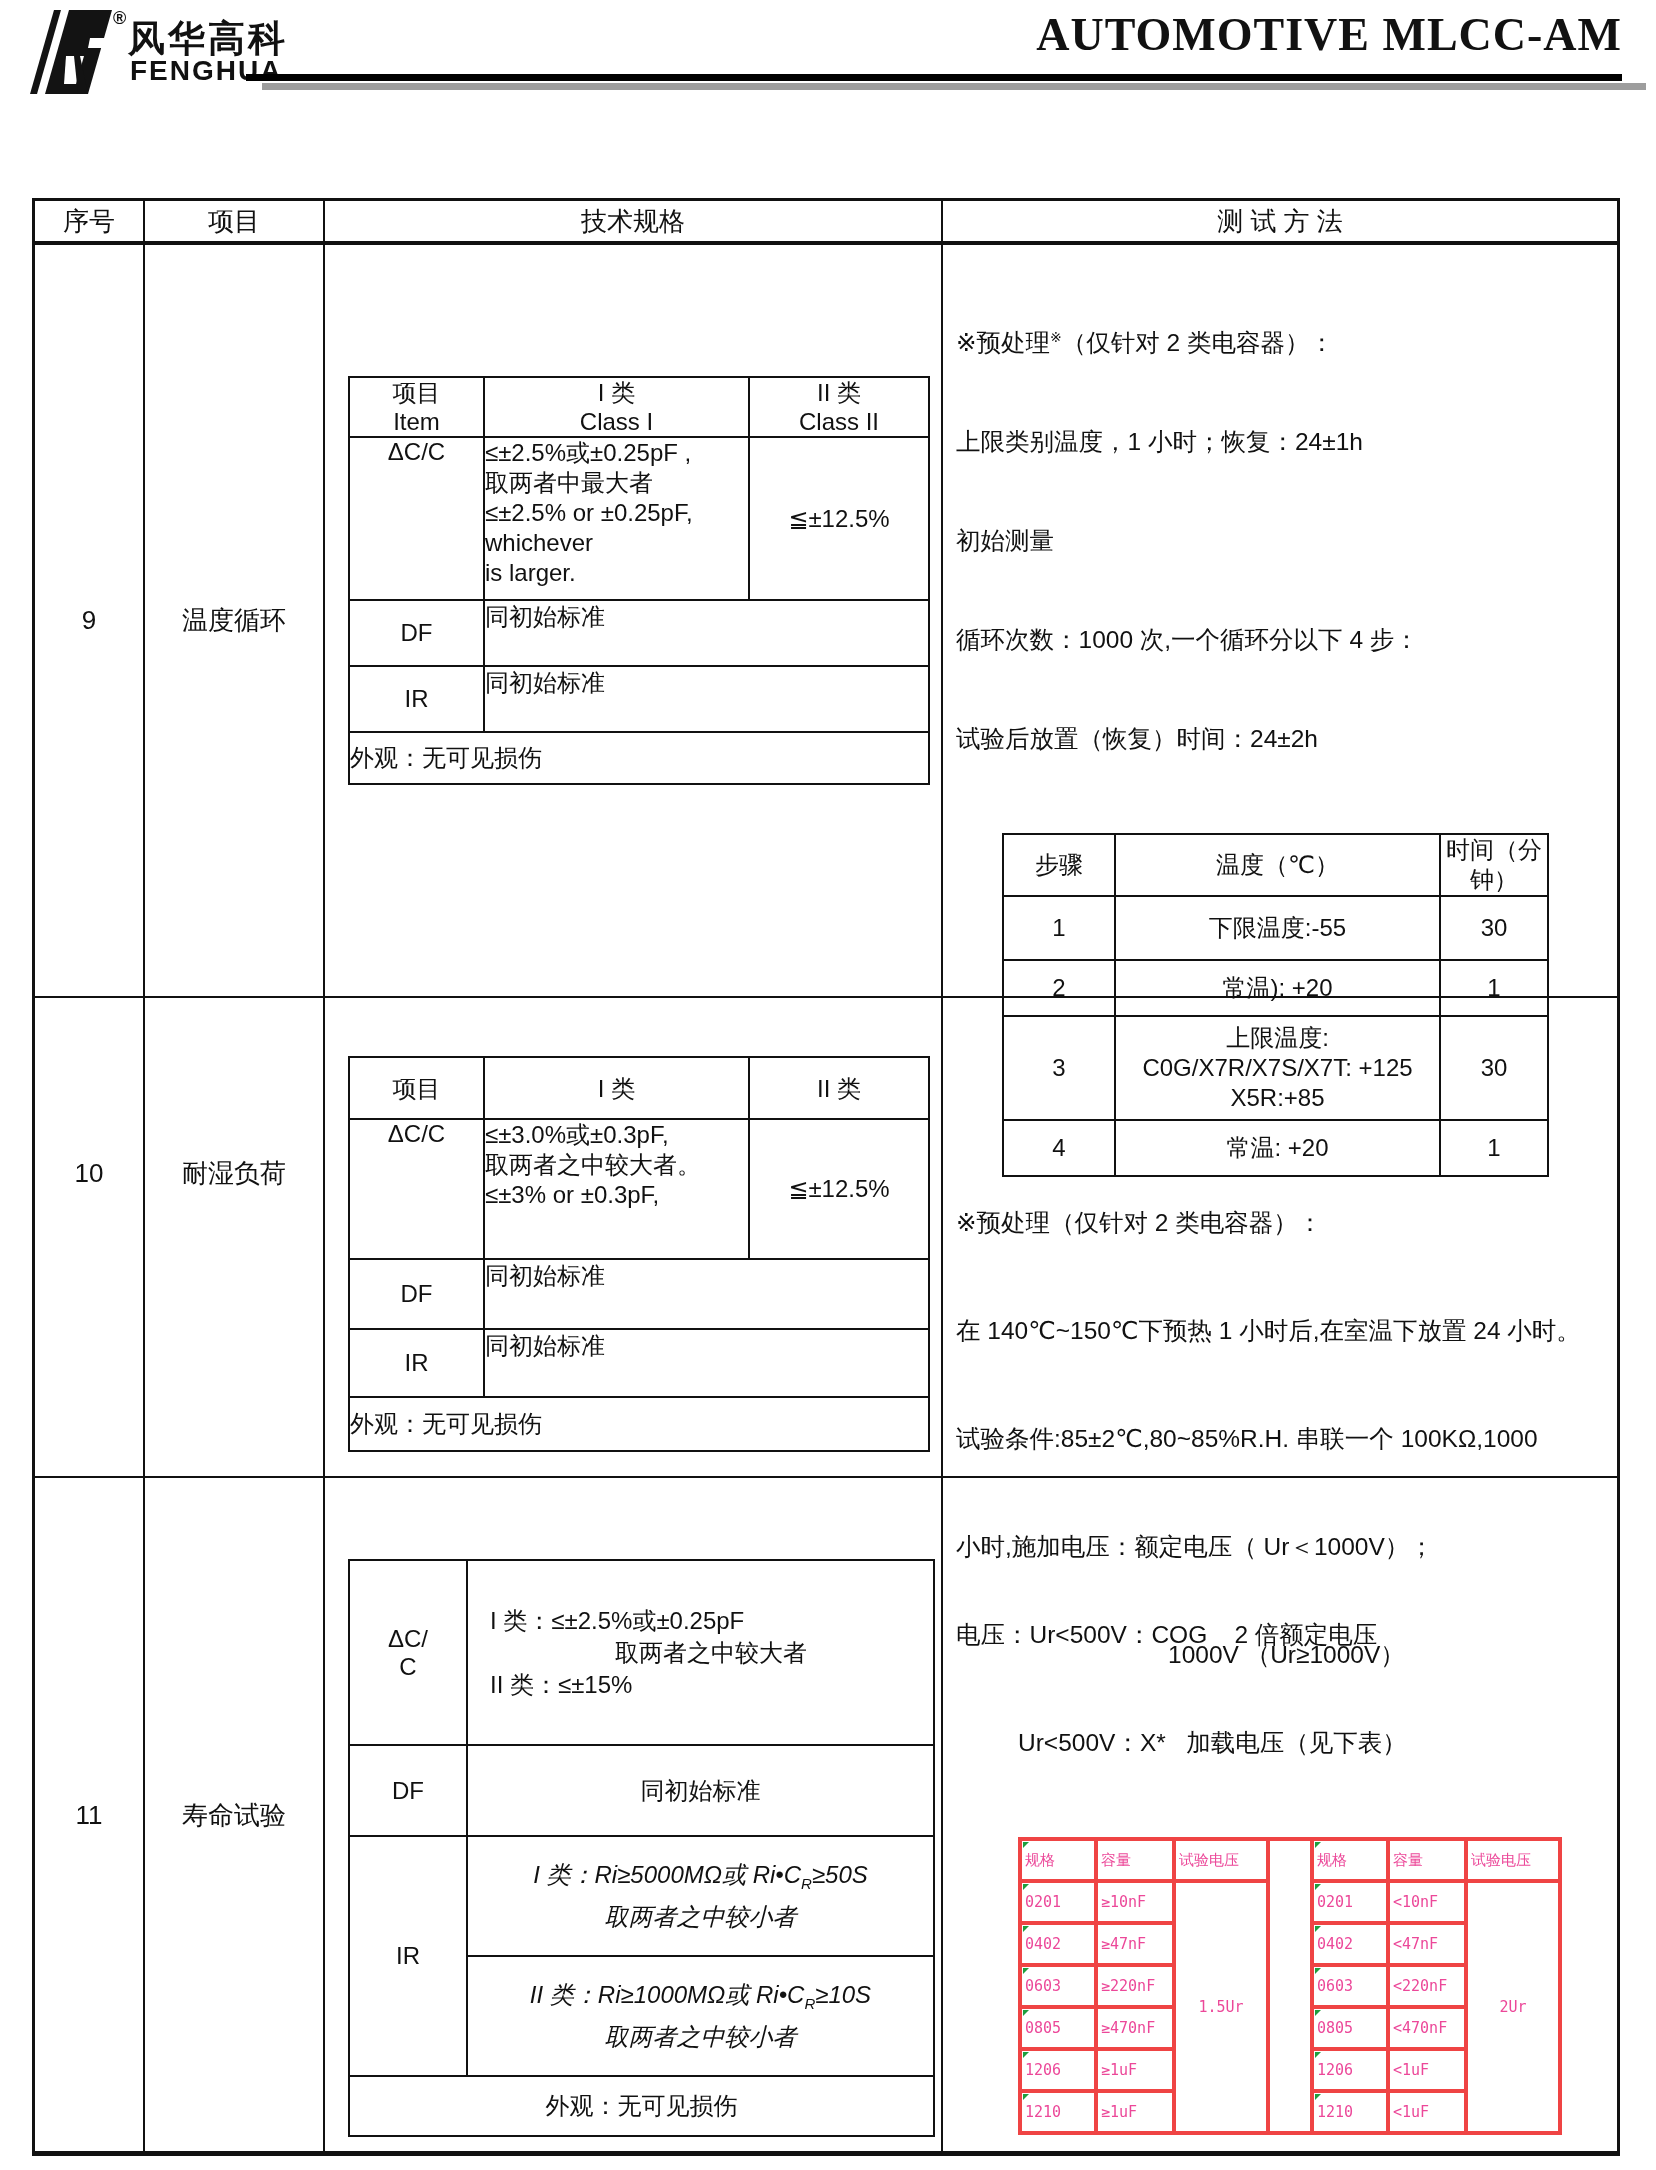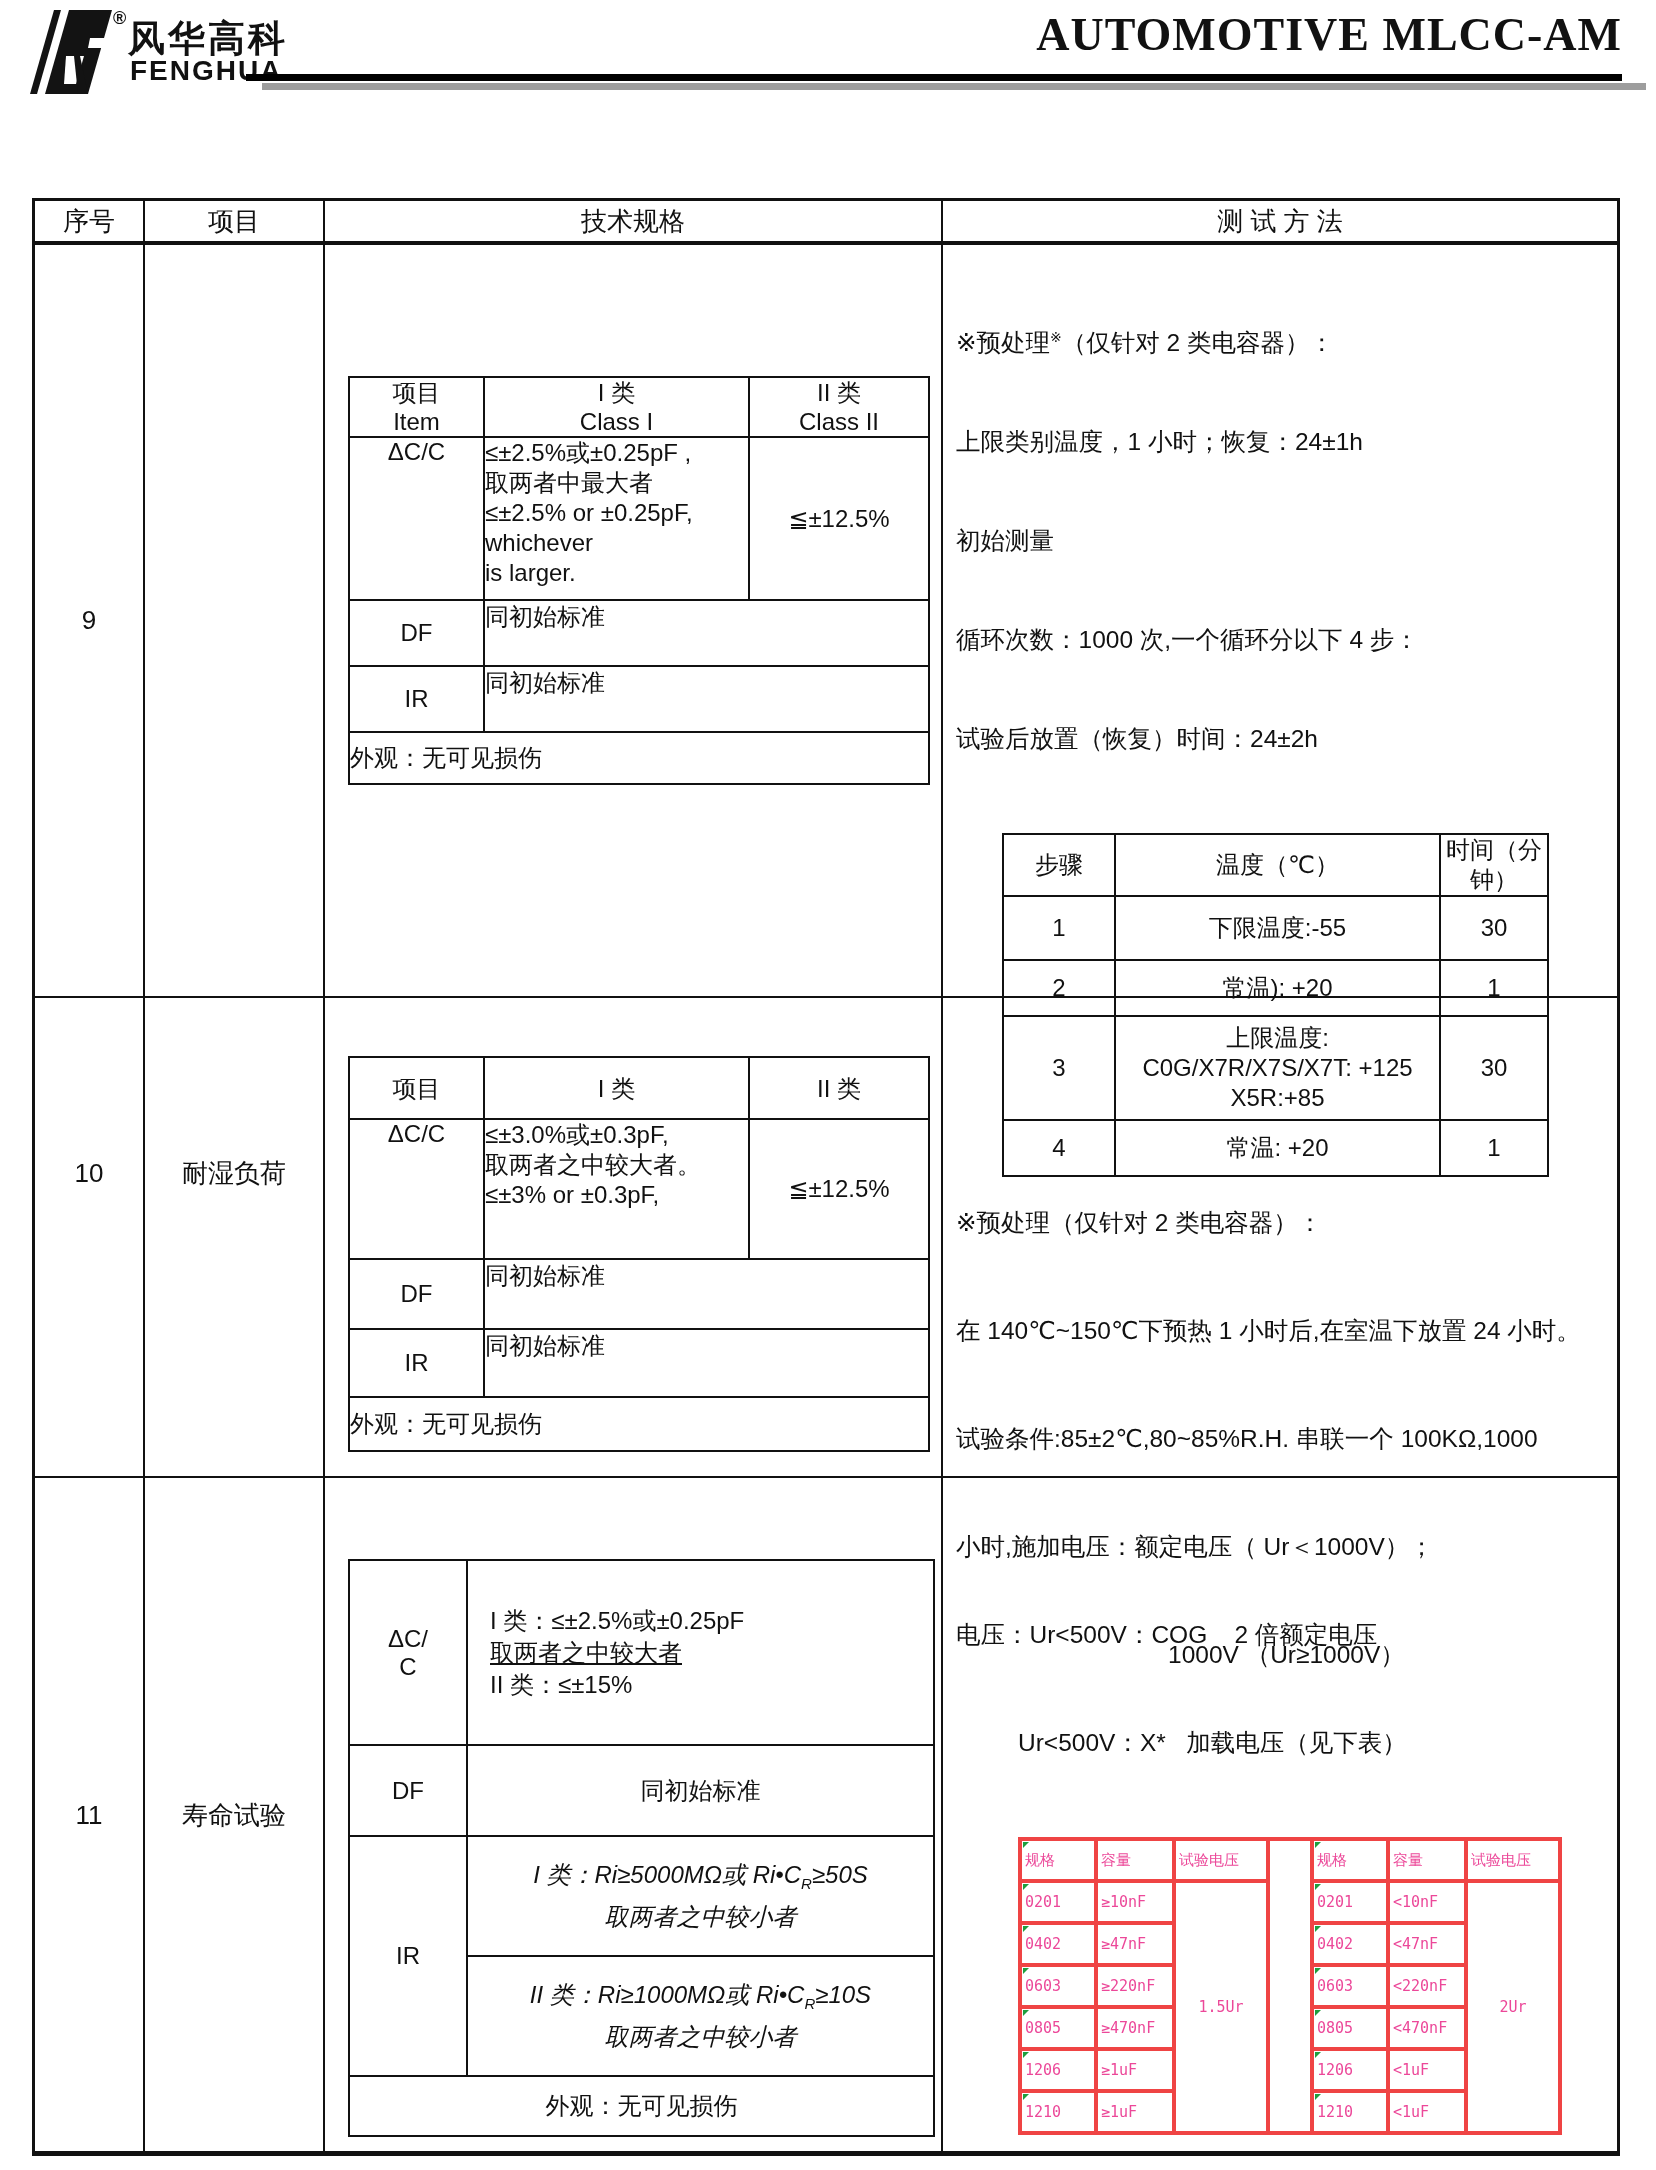--- a/index.html
+++ b/index.html
@@ -38,21 +38,21 @@
   .spec11{left:313px;top:1358px;width:585px;}
   td.hd{text-align:center;vertical-align:middle;line-height:29px;}
   td.lab-top{text-align:center;vertical-align:top;padding-top:8px;}
   td.lab-mid{text-align:center;vertical-align:middle;margin-left:33px;}
   td.val-top{vertical-align:top;text-align:left;padding:6px 6px 4px 12px;}
   td.c1txt{vertical-align:top;text-align:left;padding:8px 4px 4px 12px;font-size:23.5px;line-height:30px;}
   td.c2mid{text-align:center;vertical-align:middle;font-size:26px;}
   td.appear{text-align:left;vertical-align:middle;padding-left:14px;}
   td.appear-c{text-align:center;vertical-align:middle;}
   .spec11 td.dccv{vertical-align:middle;text-align:left;padding-left:22px;line-height:32px;}
-  .spec11 .ind{text-decoration:underline;}
+  .spec11 .ind{margin-left:125px;}
   .spec11 td.irv{text-align:center;vertical-align:middle;line-height:34px;font-style:italic;}
   sub{font-size:15px;}
   sup.star{font-size:14px;vertical-align:super;}
 
   
   .method{position:absolute;white-space:pre-wrap;font-size:24.5px;}
   .m9{left:921px;top:54px;line-height:33px;width:680px;}
   .m10{left:921px;top:932px;line-height:36px;width:690px;}
   .m11{left:921px;top:1344px;line-height:36px;width:700px;}
   .m10 .ctr{margin-left:212px;}
@@ -97,20 +97,21 @@
     <div class="hl hl1"></div>
     <div class="hl hl2"></div>
     <div class="hl hl3"></div>
 
     <div class="th th-no">序号</div>
     <div class="th th-item">项目</div>
     <div class="th th-method">测 试 方 法</div>
     <div class="th th-spec">技术规格</div>
 
     <div class="rowlab c-no band9">9</div>
+    <div class="rowlab c-item band9">温度循环</div>
     <div class="rowlab c-no band10">10</div>
     <div class="rowlab c-item band10">耐湿负荷</div>
     <div class="rowlab c-no band11">11</div>
     <div class="rowlab c-item band11">寿命试验</div>
 
     <table class="t spec9">
       <colgroup>
           <col style="width:135px">
           <col style="width:265px">
           <col style="width:180px">

